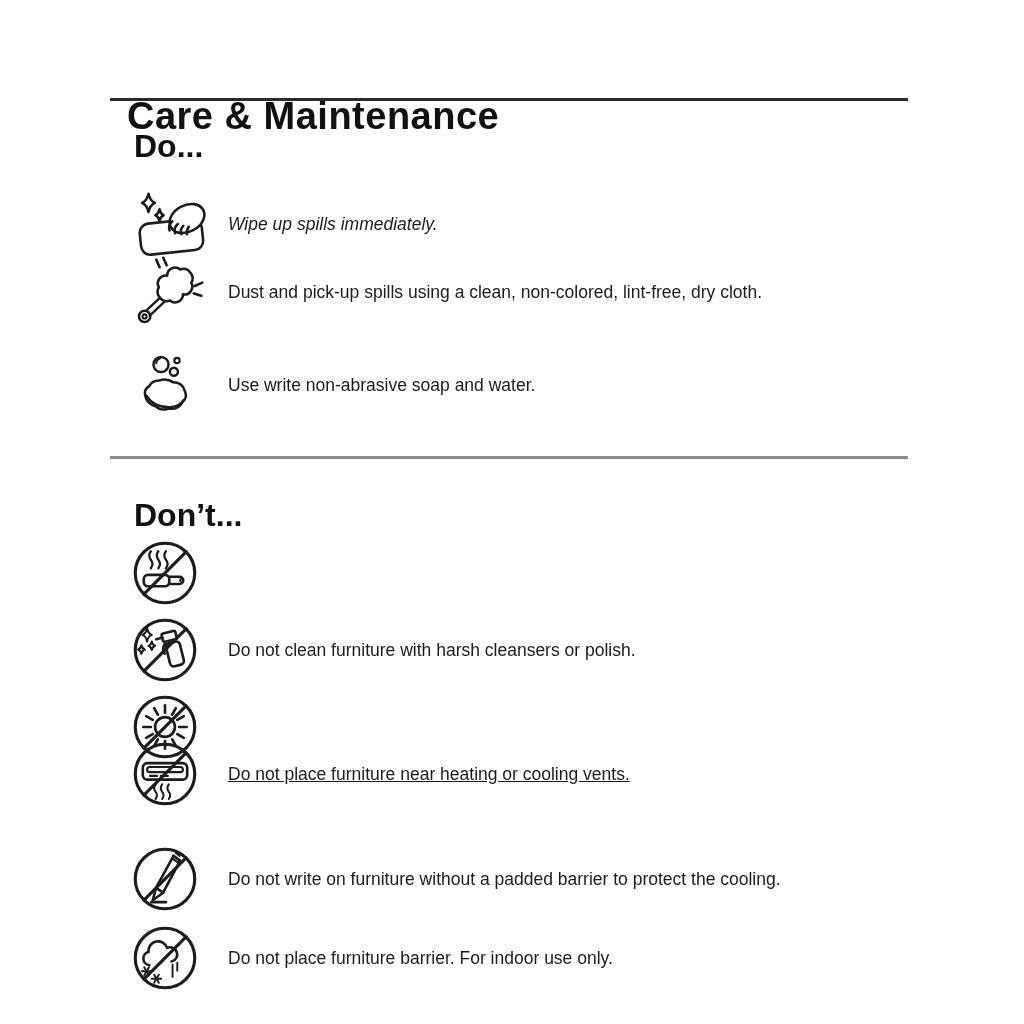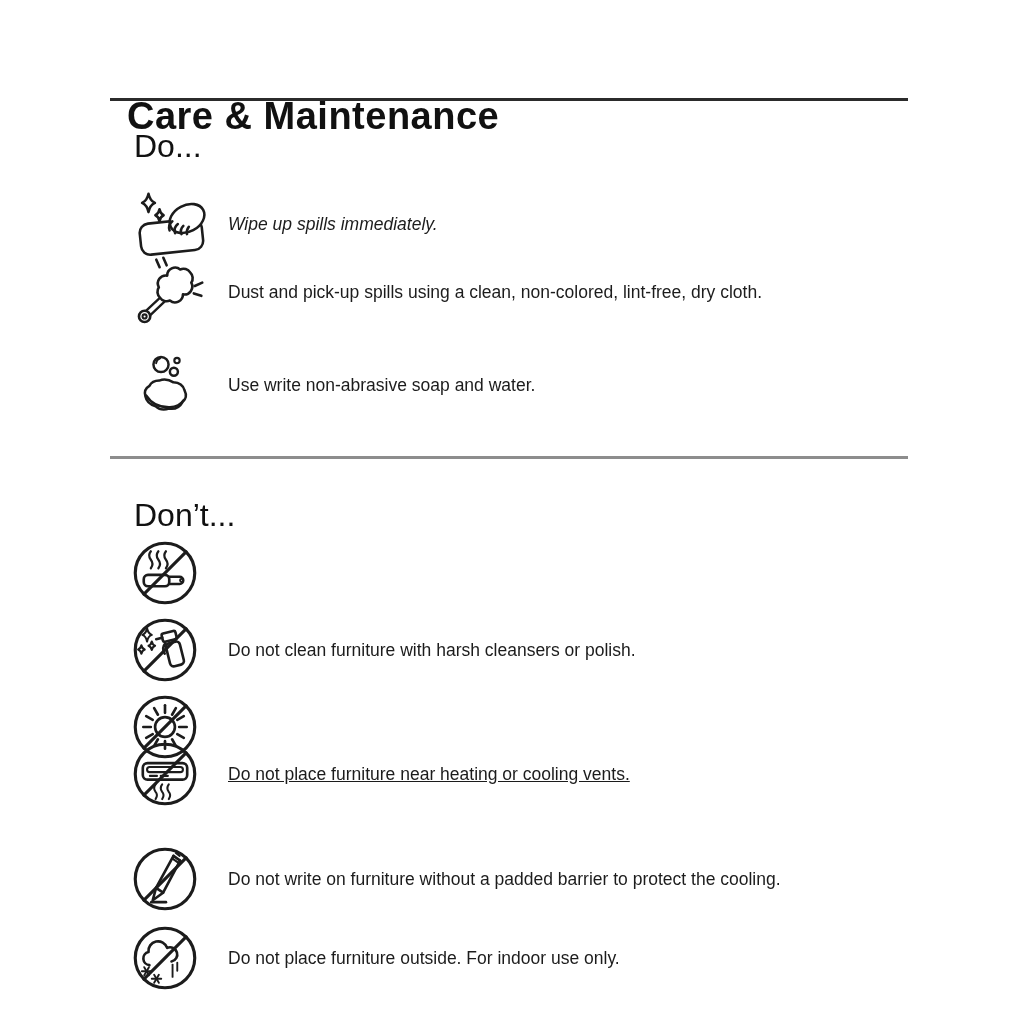--- a/index.html
+++ b/index.html
@@ -9,21 +9,21 @@
   *{margin:0;padding:0;box-sizing:border-box;}
   html,body{background:#fff;}
   body{font-family:"Liberation Sans", sans-serif; color:var(--ink);}
   .canvas{position:relative;width:1024px;height:1024px;background:var(--background);overflow:hidden;}
 
   .page-title{position:absolute;left:127px;top:52px;font-size:38px;font-weight:bold;
     letter-spacing:.5px;color:var(--title);margin-top:43px;}
   .rule{position:absolute;left:110px;width:798px;height:3px;}
   .rule-top{top:98px;background:var(--divider-top);}
   .rule-mid{top:456px;background:var(--divider-bottom);}
-  .section-heading{position:absolute;left:134px;font-size:32px;font-weight:normal;color:var(--title);}
+  .section-heading{position:absolute;left:134px;font-size:32px;font-weight:bold;color:var(--title);}
   .heading-do{top:128px;}
   .heading-dont{top:497px;}
 
   .row{position:absolute;left:131px;display:flex;align-items:center;}
   .icon-box{flex:none;width:97px;display:flex;align-items:center;color:var(--ink);}
   .row-text{font-size:17.5px;color:var(--ink);white-space:nowrap;}
 
   .do-1{top:190px;height:68px;font-style:italic;}
   .do-2{top:252px;height:80px;}
   .do-3{top:352px;height:66px;}
@@ -217,16 +217,16 @@
             <path d="M22,58 h10"></path>
               <path d="M24.5,53.7 l5,8.6"></path>
               <path d="M29.5,53.7 l-5,8.6"></path>
             <path d="M44,43 v13"></path>
               <path d="M49,41 v8.5"></path>
           </g>
           <line x1="58.3" y1="13.7" x2="13.7" y2="58.3" class="thick"></line>
         </g>
       </svg>
     </div>
-    <div class="row-text">Do not place furniture outside. For indoor use only.</div>
+    <div class="row-text">Do not place furniture barrier. For indoor use only.</div>
   </div>
 
 </div>
 
 </body></html>

